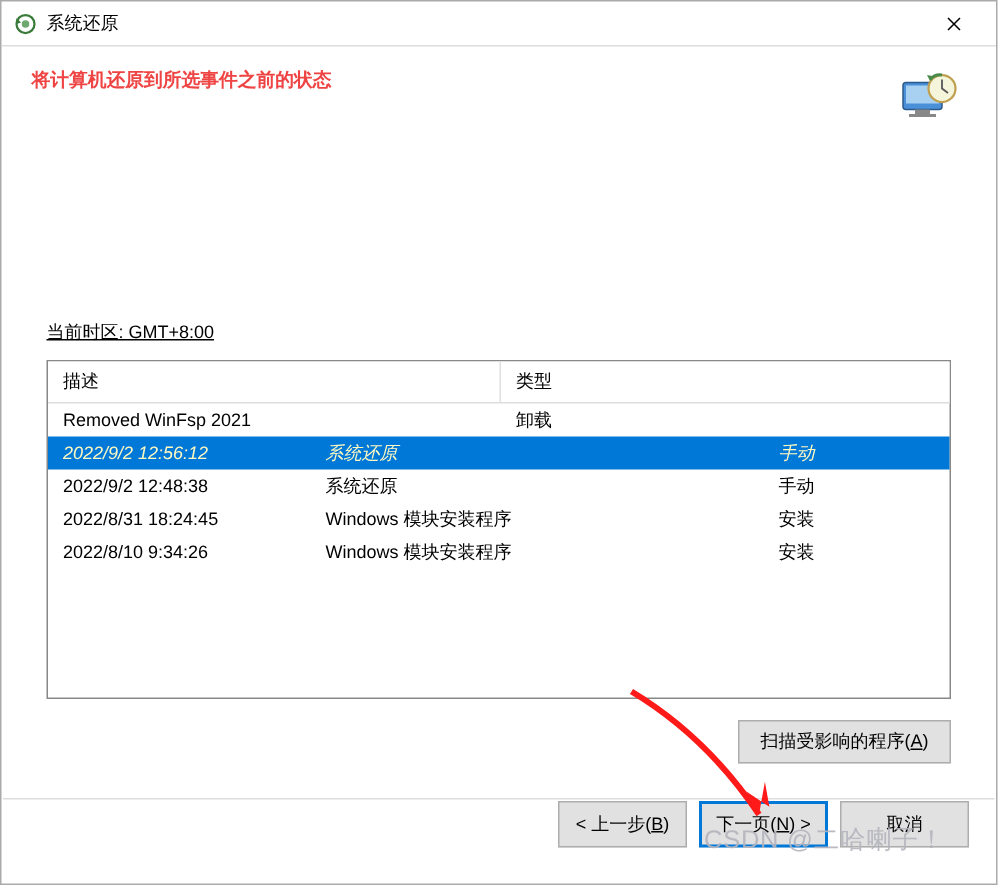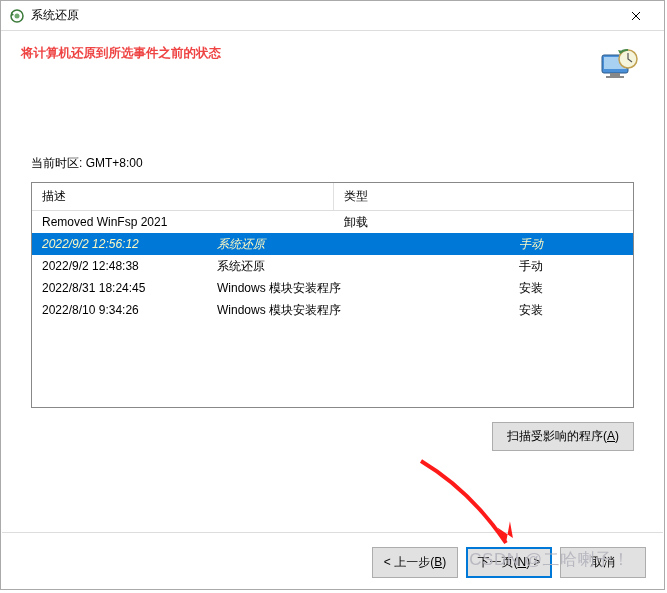--- a/index.html
+++ b/index.html
@@ -67,22 +67,23 @@
       width: 42px;
       height: 42px;
       margin-right: 4px;
     }
     .content-area {
       padding: 0 30px;
     }
     .timezone-label {
       font-size: 12px;
       color: #000;
-      margin-top: 62px;
+      margin-top: 120px;
       margin-bottom: 10px;
+      text-decoration: underline;
     }
     .table-wrap {
       border: 1px solid #888;
       height: 226px;
       background: #fff;
     }
     .table-header {
       display: flex;
       background: #fff;
       border-bottom: 1px solid #ddd;
@@ -133,21 +134,21 @@
       height: 1px;
       background: #ddd;
       margin: 22px 0 0 0;
       position: absolute;
       bottom: 56px;
       left: 1px;
       right: 1px;
     }
     .footer {
       position: absolute;
-      bottom: 11px;
+      bottom: 24px;
       right: 18px;
       display: flex;
       gap: 8px;
     }
     .footer-btn {
       font-size: 12px;
       padding: 5px 0;
       width: 86px;
       background: #e1e1e1;
       border: 1px solid #adadad;

